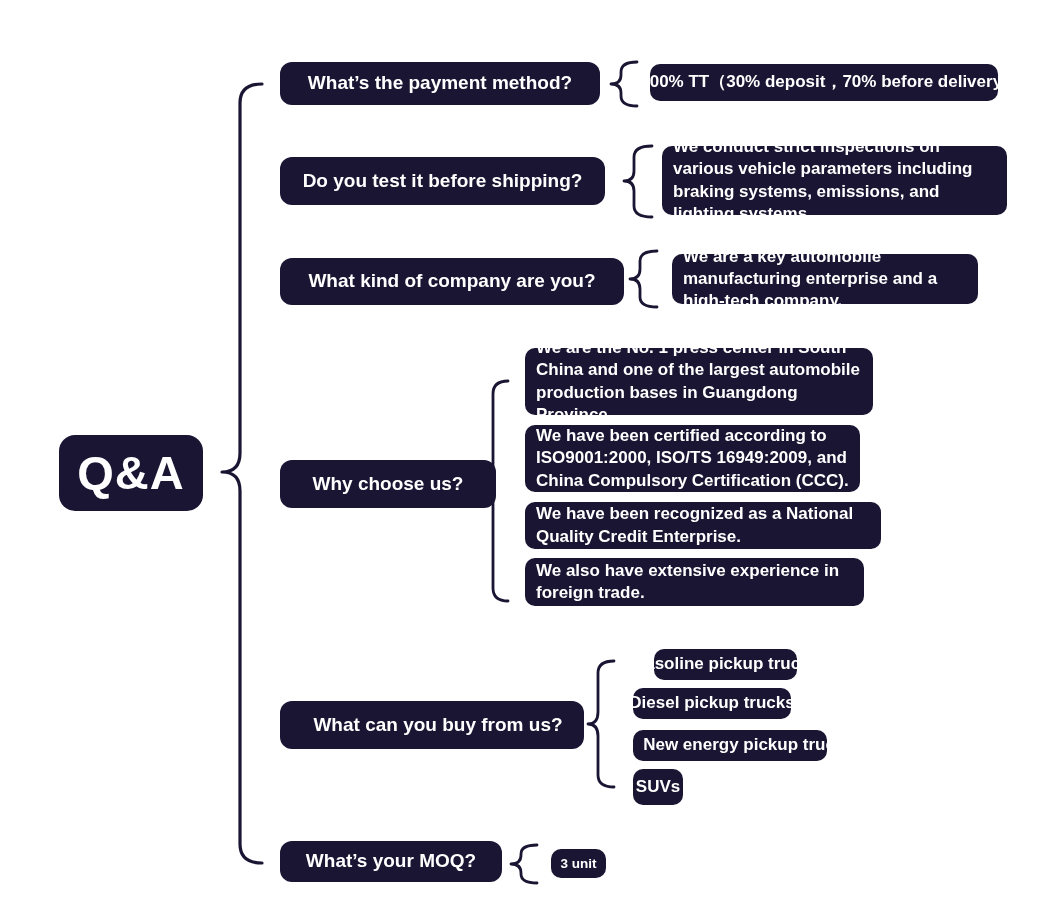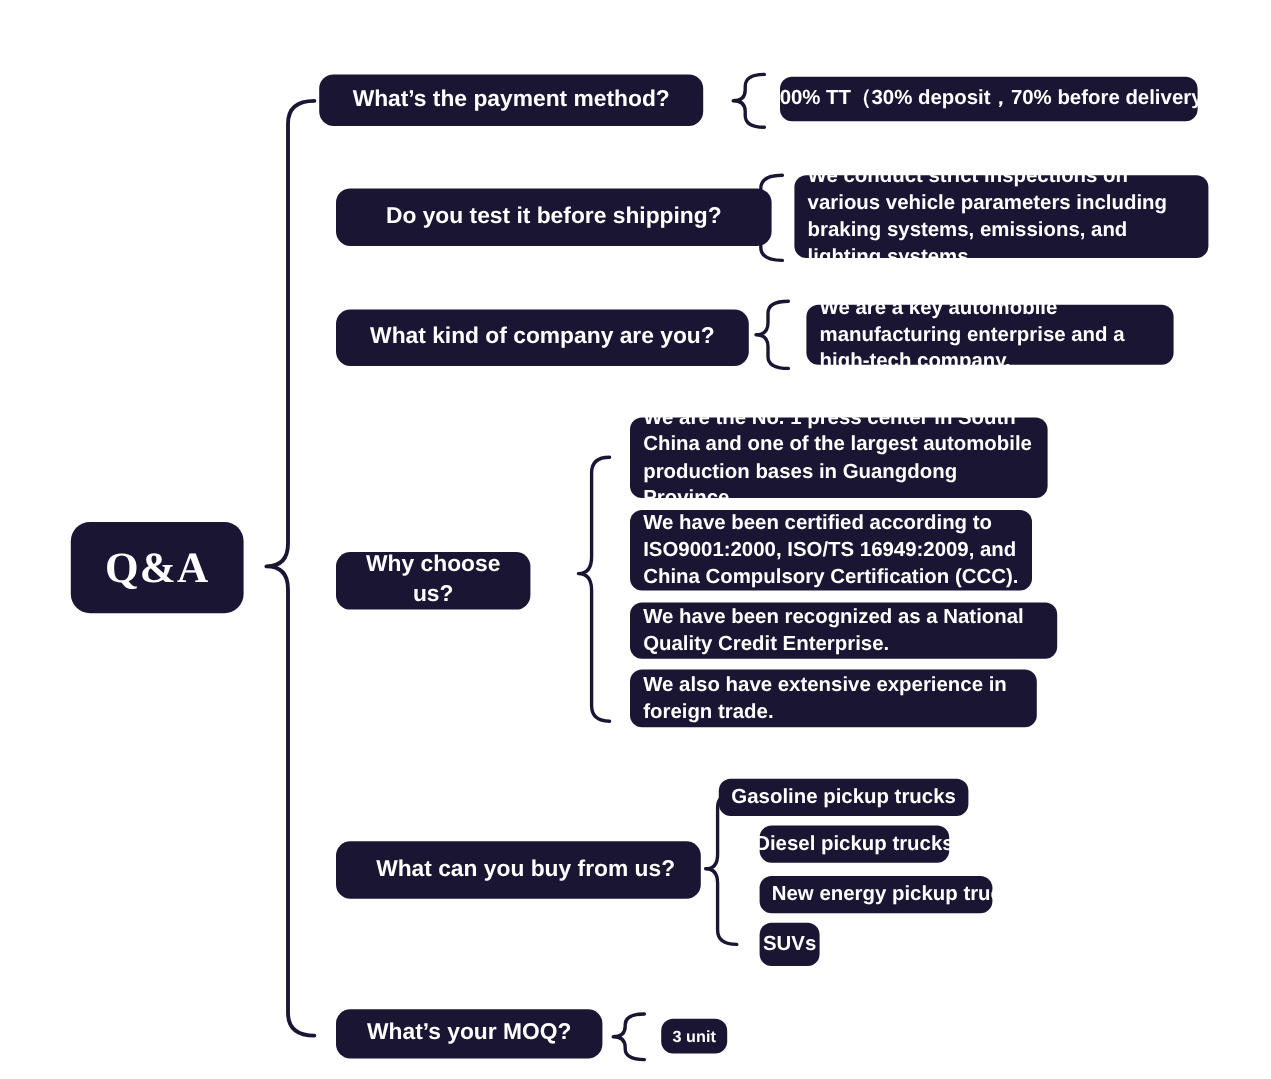--- a/index.html
+++ b/index.html
@@ -20,46 +20,46 @@
     background:var(--box);
     color:var(--text);
     display:flex;
     align-items:center;
     justify-content:center;
     text-align:center;
     border-radius:12px;
     font-weight:bold;
     line-height:1.3;
   }
-  .root-node{border-radius:16px;font-size:36px;letter-spacing:1px;font-family:Liberation Serif, serif;}
+  .root-node{border-radius:16px;font-size:47px;letter-spacing:1px;}
   .question{font-size:19px;padding:4px 12px;}
   .answer{
     font-size:17px;
     justify-content:flex-start;
     text-align:left;
     padding:6px 11px;
     border-radius:10px;
     font-weight:bold;
   }
   .answer.single{justify-content:center;text-align:center;white-space:nowrap;}
   
   #root-node{left:59px;top:435px;width:144px;height:76px;}
-  #q0{left:266px;top:62px;width:320px;height:43px;}
+  #q0{left:280px;top:62px;width:320px;height:43px;}
   #a0-0{left:650px;top:64px;width:348px;height:37px;}
-  #q1{left:280px;top:157px;width:363px;height:48px;}
+  #q1{left:280px;top:157px;width:325px;height:48px;}
   #a1-0{left:662px;top:146px;width:345px;height:69px;}
   #q2{left:280px;top:258px;width:344px;height:47px;}
   #a2-0{left:672px;top:254px;width:306px;height:50px;}
-  #q3{left:280px;top:460px;width:162px;height:48px;}
+  #q3{left:280px;top:460px;width:216px;height:48px;}
   #a3-0{left:525px;top:348px;width:348px;height:67px;}
   #a3-1{left:525px;top:425px;width:335px;height:67px;}
   #a3-2{left:525px;top:502px;width:356px;height:47px;}
   #a3-3{left:525px;top:558px;width:339px;height:48px;}
   #q4{left:280px;top:701px;width:304px;height:48px;padding-left:24px;}
-  #a4-0{left:599px;top:649px;width:208px;height:31px;}
+  #a4-0{left:654px;top:649px;width:143px;height:31px;}
   #a4-1{left:633px;top:688px;width:158px;height:31px;}
   #a4-2{left:633px;top:730px;width:194px;height:31px;padding-left:48px;}
   #a4-3{left:633px;top:769px;width:50px;height:36px;}
   #q5{left:280px;top:841px;width:222px;height:41px;}
   #a5-0{left:551px;top:849px;width:55px;height:29px;font-size:13.5px;}
 </style>
 </head>
 <body>
 
 <div class="canvas">

